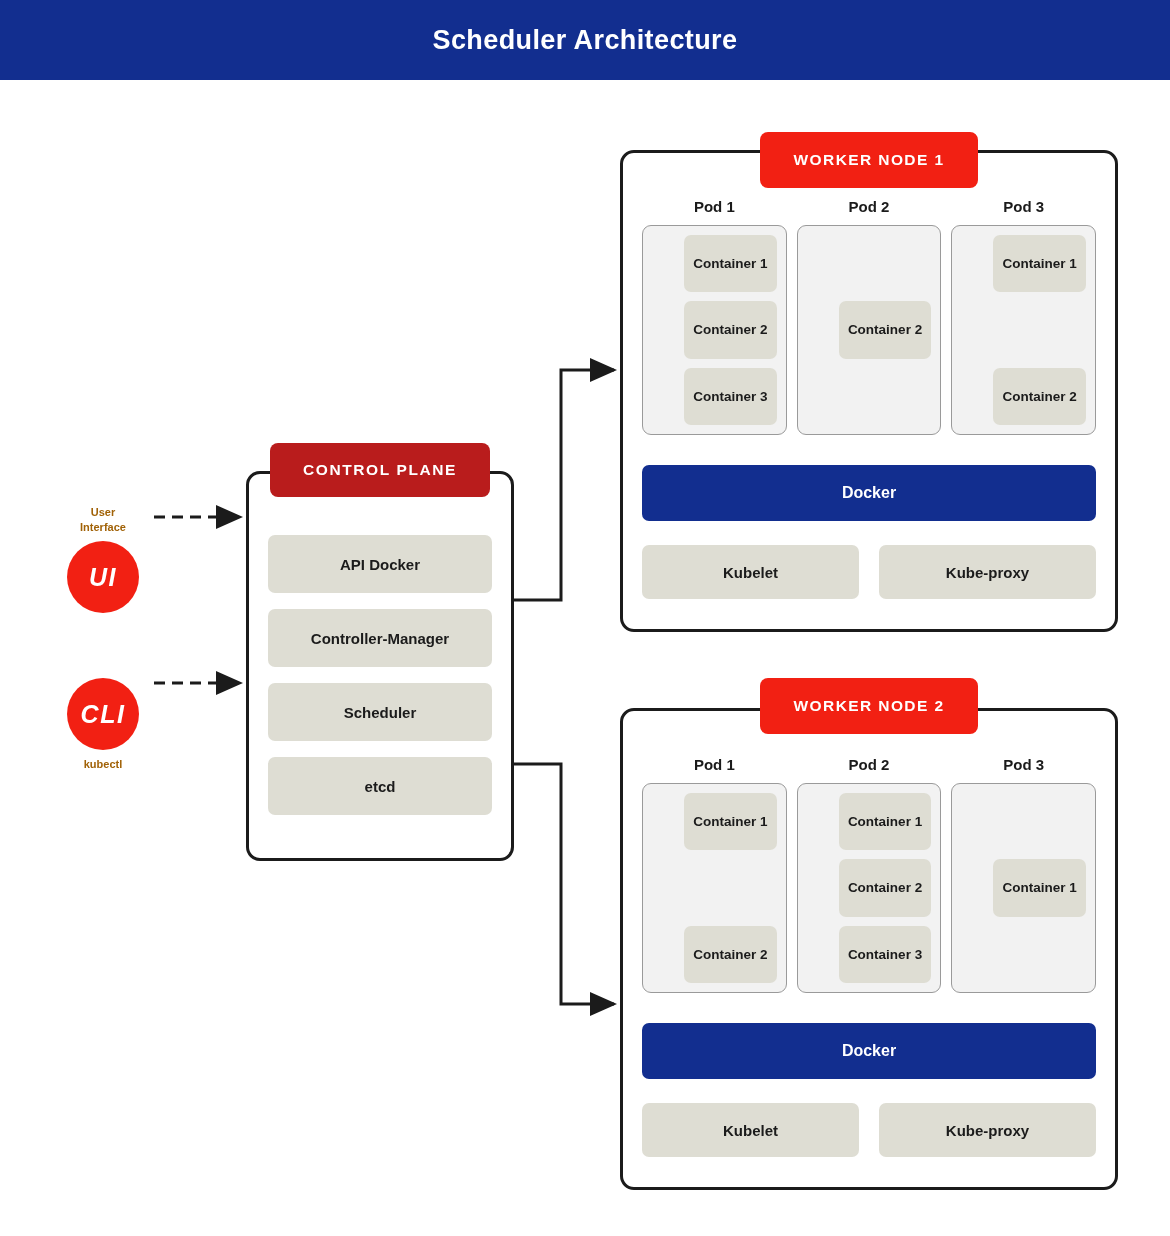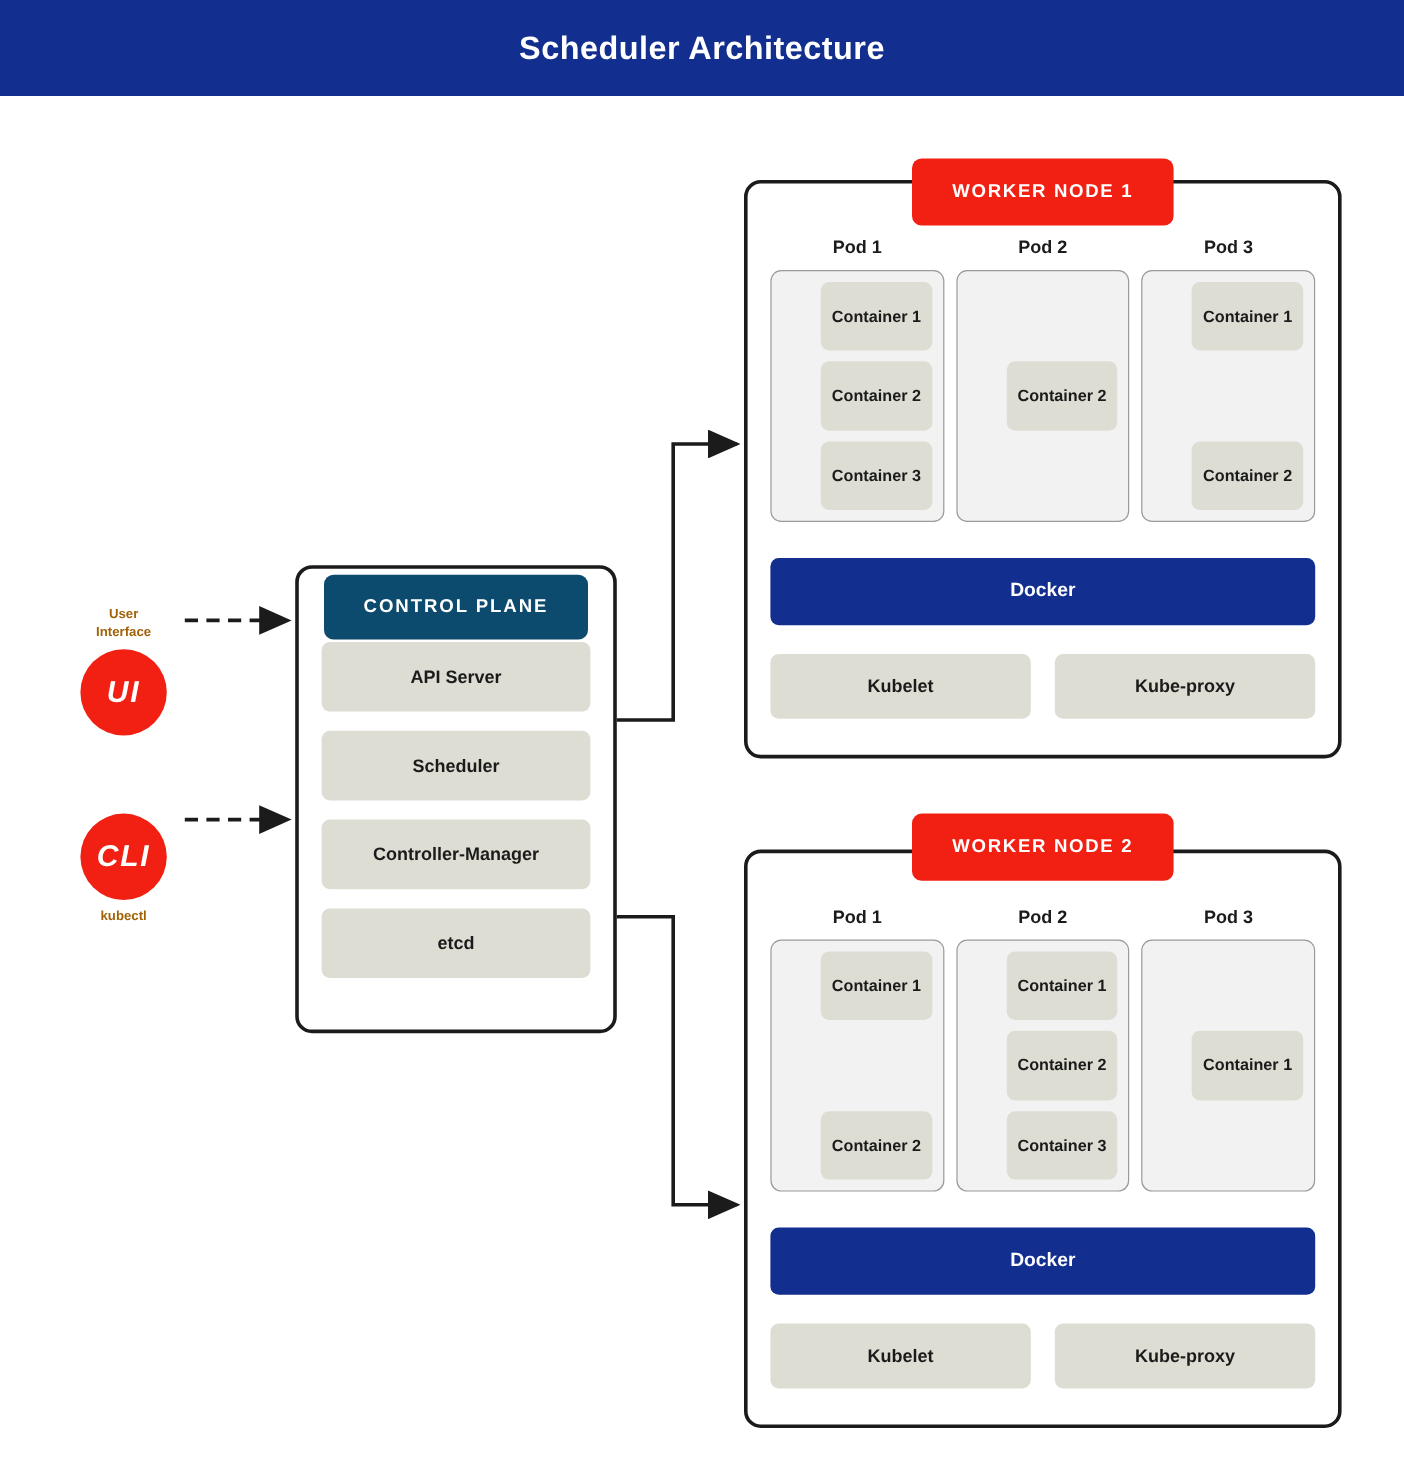--- a/index.html
+++ b/index.html
@@ -78,31 +78,30 @@
     left: 246px; top: 391px;
     width: 268px; height: 390px;
     border: 3px solid #1b1b1b;
     border-radius: 14px;
     background: #ffffff;
   }
   #control-plane-badge {
     position: absolute;
     left: 270px; top: 363px;
     width: 220px; height: 54px;
-    background: #0c4a6e;
+    background: #b91c1c;
     border-radius: 8px;
     color: #ffffff;
     font-size: 15.5px;
     font-weight: bold;
     letter-spacing: 1.6px;
     display: flex;
     align-items: center;
     justify-content: center;
     z-index: 4;
-    margin-top: 36px;
   }
   #control-plane-items {
     position: absolute;
     left: 268px; top: 455px;
     width: 224px;
     display: flex;
     flex-direction: column;
     gap: 16px;
     z-index: 3;
   }
@@ -273,23 +272,23 @@
   </div>
 
   <div class="client-group" id="client-cli">
     <div class="client-circle below-label">CLI</div>
     <div class="client-caption">kubectl</div>
   </div>
 
   <div id="control-plane"></div>
   <div id="control-plane-badge">CONTROL PLANE</div>
   <div id="control-plane-items">
-    <div class="cp-item">API Server</div>
+    <div class="cp-item">API Docker</div>
+    <div class="cp-item">Controller-Manager</div>
     <div class="cp-item">Scheduler</div>
-    <div class="cp-item">Controller-Manager</div>
     <div class="cp-item">etcd</div>
   </div>
 
   <div class="worker-node" id="worker-node-1"></div>
   <div class="worker-badge" id="worker-badge-1">WORKER NODE 1</div>
 
   <div class="pods-row" id="pods-row-1">
     <div class="pod-column">
       <div class="pod-label">Pod 1</div>
       <div class="pod-box">

